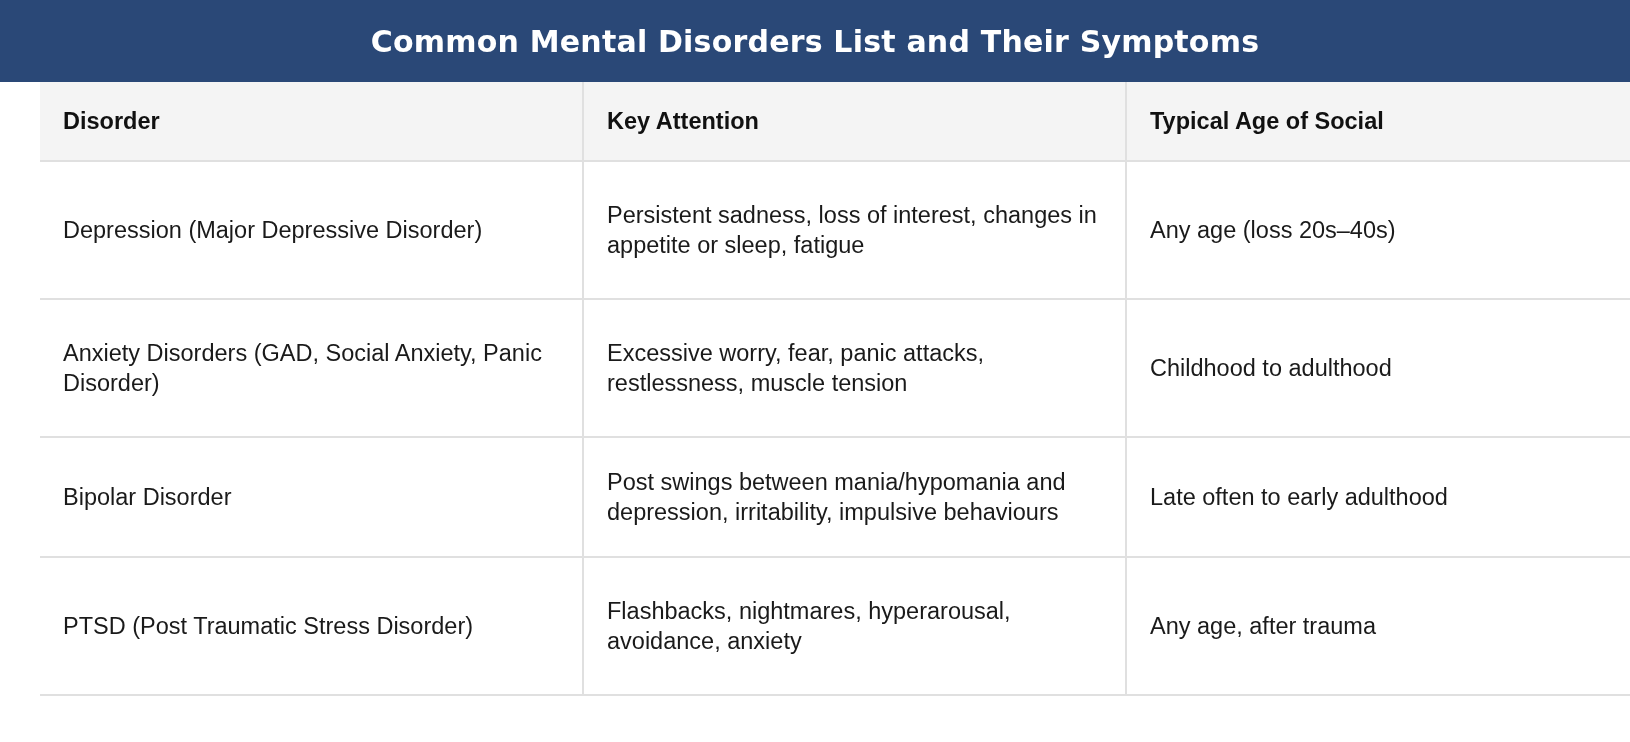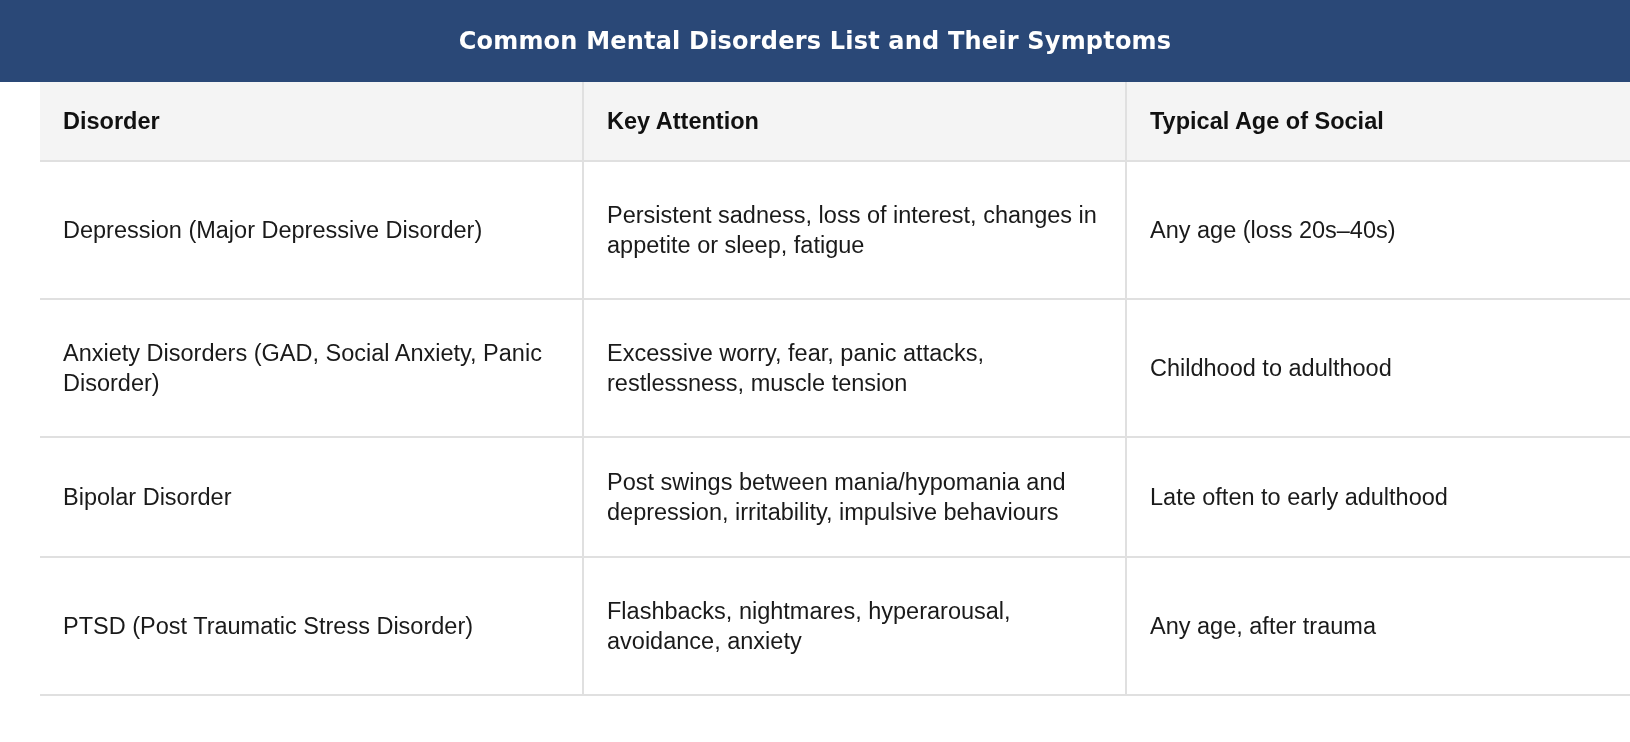--- a/index.html
+++ b/index.html
@@ -20,21 +20,21 @@
       display: flex;
       align-items: center;
       justify-content: center;
       box-sizing: border-box;
     }
     .title-bar h1 {
       margin: 0;
       color: #ffffff;
       font-family: "DejaVu Sans", "Liberation Sans", sans-serif;
       font-weight: bold;
-      font-size: 24px;
+      font-size: 30px;
       letter-spacing: 0.2px;
     }
     table {
       border-collapse: collapse;
       width: 1630px;
       table-layout: fixed;
       margin-left: 40px;
     }
     col.c1 { width: 543px; }
     col.c2 { width: 543px; }

